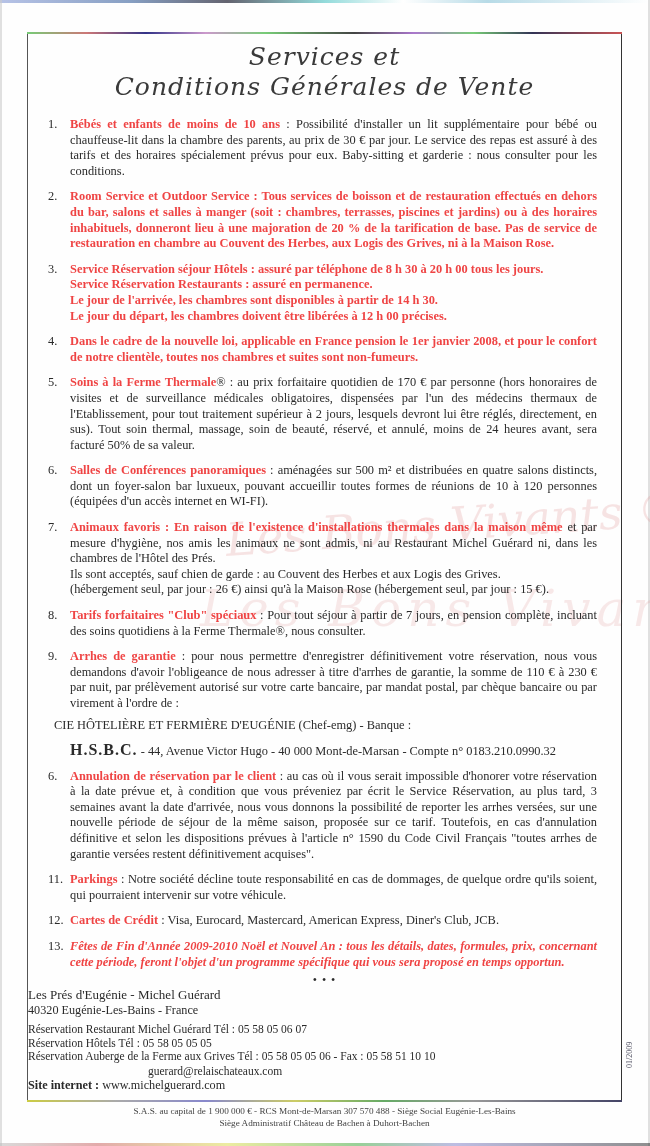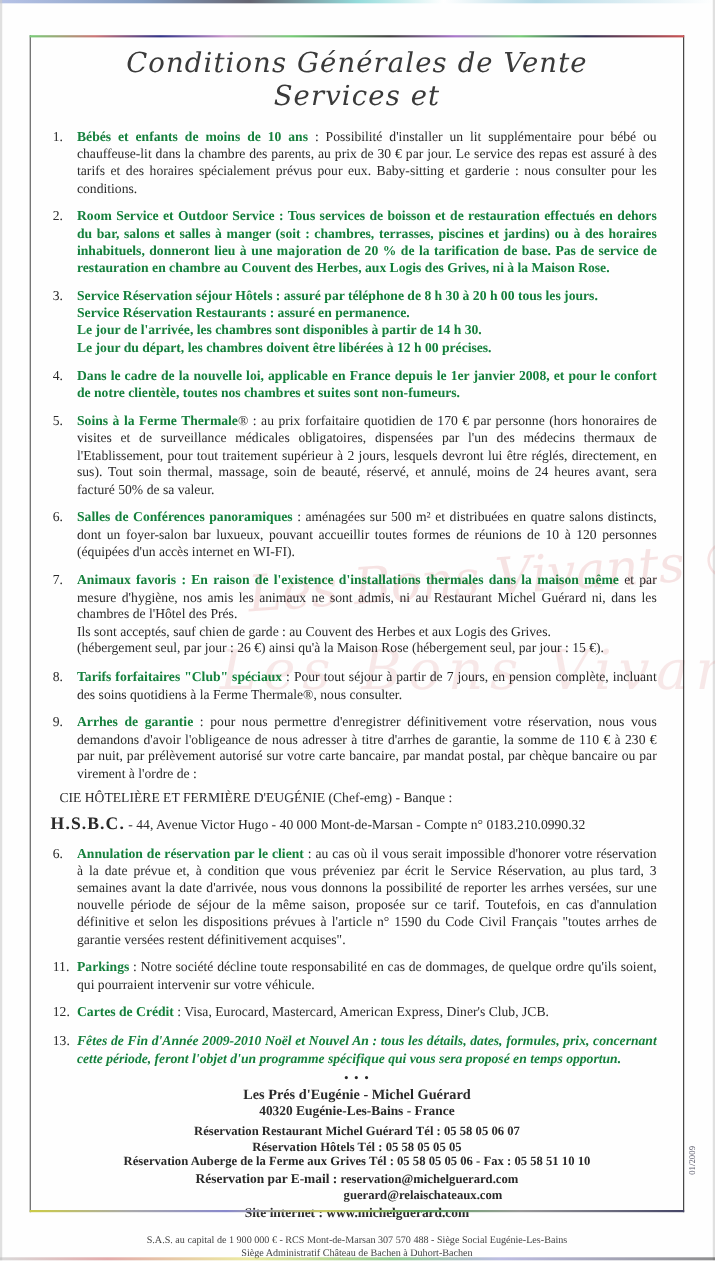--- a/index.html
+++ b/index.html
@@ -21,27 +21,27 @@
     background:linear-gradient(90deg,#7c7 0%,#c77 10%,#338 20%,#c9c 30%,#7c7 40%,#444 55%,#a7c 65%,#7c7 75%,#335 85%,#c55 100%); }
   .frame::after { content:""; position:absolute; left:-1px; right:-1px; bottom:0; height:2px;
     background:linear-gradient(90deg,#cc4 0%,#aaa 15%,#88c 30%,#cc6 45%,#6a6 60%,#999 75%,#446 100%); }
   .title { text-align:center; font-family:"DejaVu Serif",serif; font-style:italic; color:#3a3a3a;
     font-size:25px; line-height:30px; margin-top:10px; letter-spacing:1px; }
   .title span { display:block; }
   .items { list-style:none; margin:15px 0 0 0; padding:0 24px 0 20px; }
   .item { display:flex; font-size:12.4px; line-height:15.6px; margin-bottom:10px; text-align:justify; }
   .item .num { width:22px; flex:none; text-align:left; }
   .item .body { flex:1; }
-  .item b { font-weight:bold; color:#15803d; }
+  .item b { font-weight:bold; color:#ef4444; }
   .bank-line { font-size:12.4px; margin-left:26px; margin-top:-4px; margin-bottom:8px; }
-  .hsbc { font-size:12.4px; margin-left:18px; margin-bottom:10px; }
+  .hsbc { font-size:12.4px; margin-left:42px; margin-bottom:10px; }
   .hsbc .big { font-size:16px; letter-spacing:1px; }
   .italic-item .body { font-style:italic; }
   .dots { text-align:center; font-size:12px; line-height:8px; margin:-4px 0 4px 0; letter-spacing:1px; }
-  .contact { text-align:center; font-size:12.2px; line-height:14.4px;font-weight:bold; }
+  .contact { text-align:left; font-size:12.2px; line-height:14.4px; }
   .contact .name { font-size:13px; }
   .contact .gap { height:6px; }
   .contact .small { font-size:11.5px; line-height:13.6px; }
   .legal { text-align:center; font-size:9.2px; line-height:12px; margin-top:12px; color:#444; }
   .watermark { position:absolute; left:225px; top:497px; font-family:"DejaVu Serif",serif; font-style:italic;
     font-size:46px; color:#d88; opacity:.22; transform:rotate(-4deg); white-space:nowrap; pointer-events:none; }
   .watermark2 { position:absolute; left:200px; top:580px; font-family:"DejaVu Serif",serif; font-style:italic;
     font-size:50px; color:#d88; opacity:.18; white-space:nowrap; pointer-events:none; letter-spacing:6px; }
   .side-code { position:absolute; left:625px; top:1068px; font-size:8px; color:#556; transform:rotate(-90deg);
     transform-origin:left top; white-space:nowrap; }
@@ -51,22 +51,22 @@
 
 <div class="edge-top"></div>
 <div class="edge-left"></div>
 <div class="edge-right"></div>
 
 <div class="watermark">Les Bons Vivants ©</div>
 <div class="watermark2">Les Bons Vivants</div>
 
 <div class="frame">
   <div class="title">
+    <span>Services et</span>
     <span>Conditions Générales de Vente</span>
-    <span>Services et</span>
   </div>
 
   <ul class="items">
     <li class="item">
       <span class="num">1.</span>
       <span class="body"><b>Bébés et enfants de moins de 10 ans</b><span> : Possibilité d'installer un lit supplémentaire pour bébé ou chauffeuse-lit dans la chambre des parents, au prix de 30 € par jour. Le service des repas est assuré à des tarifs et des horaires spécialement prévus pour eux. Baby-sitting et garderie : nous consulter pour les conditions.</span></span>
     </li>
     <li class="item">
       <span class="num">2.</span>
       <span class="body"><b>Room Service et Outdoor Service : Tous services de boisson et de restauration effectués en dehors du bar, salons et salles à manger (soit : chambres, terrasses, piscines et jardins) ou à des horaires inhabituels, donneront lieu à une majoration de 20 % de la tarification de base. Pas de service de restauration en chambre au Couvent des Herbes, aux Logis des Grives, ni à la Maison Rose.</b></span>
@@ -75,21 +75,21 @@
       <span class="num">3.</span>
       <span class="body">
         <b>Service Réservation séjour Hôtels : assuré par téléphone de 8 h 30 à 20 h 00 tous les jours.</b><br>
         <b>Service Réservation Restaurants : assuré en permanence.</b><br>
         <b>Le jour de l'arrivée, les chambres sont disponibles à partir de 14 h 30.</b><br>
         <b>Le jour du départ, les chambres doivent être libérées à 12 h 00 précises.</b>
       </span>
     </li>
     <li class="item">
       <span class="num">4.</span>
-      <span class="body"><b>Dans le cadre de la nouvelle loi, applicable en France depuis le 1er janvier 2008, et pour le confort de notre clientèle, toutes nos chambres et suites sont non-fumeurs.</b></span>
+      <span class="body"><b>Dans le cadre de la nouvelle loi, applicable en France pension le 1er janvier 2008, et pour le confort de notre clientèle, toutes nos chambres et suites sont non-fumeurs.</b></span>
     </li>
     <li class="item">
       <span class="num">5.</span>
       <span class="body"><b>Soins à la Ferme Thermale</b><span>® : au prix forfaitaire quotidien de 170 € par personne (hors honoraires de visites et de surveillance médicales obligatoires, dispensées par l'un des médecins thermaux de l'Etablissement, pour tout traitement supérieur à 2 jours, lesquels devront lui être réglés, directement, en sus). Tout soin thermal, massage, soin de beauté, réservé, et annulé, moins de 24 heures avant, sera facturé 50% de sa valeur.</span></span>
     </li>
     <li class="item">
       <span class="num">6.</span>
       <span class="body"><b>Salles de Conférences panoramiques</b><span> : aménagées sur 500 m² et distribuées en quatre salons distincts, dont un foyer-salon bar luxueux, pouvant accueillir toutes formes de réunions de 10 à 120 personnes (équipées d'un accès internet en WI-FI).</span></span>
     </li>
     <li class="item">
@@ -133,21 +133,20 @@
 
   <div class="dots">• • •</div>
 
   <div class="contact">
     <div class="name">Les Prés d'Eugénie - Michel Guérard</div>
     <div>40320 Eugénie-Les-Bains  -  France</div>
     <div class="gap"></div>
     <div class="small">Réservation Restaurant Michel Guérard Tél : 05 58 05 06 07</div>
     <div class="small">Réservation Hôtels Tél : 05 58 05 05 05</div>
     <div class="small">Réservation Auberge de la Ferme aux Grives Tél : 05 58 05 05 06 - Fax : 05 58 51 10 10</div>
-    <div><b>Réservation par E-mail : </b><span class="small">reservation@michelguerard.com</span></div>
     <div style="padding-left:120px"><span class="small">guerard@relaischateaux.com</span></div>
     <div><b>Site internet : </b><span>www.michelguerard.com</span></div>
   </div>
 
   <div class="legal">
     <div>S.A.S. au capital de 1 900 000 € - RCS Mont-de-Marsan 307 570 488 - Siège Social Eugénie-Les-Bains</div>
     <div>Siège Administratif Château de Bachen à Duhort-Bachen</div>
   </div>
 </div>
 

